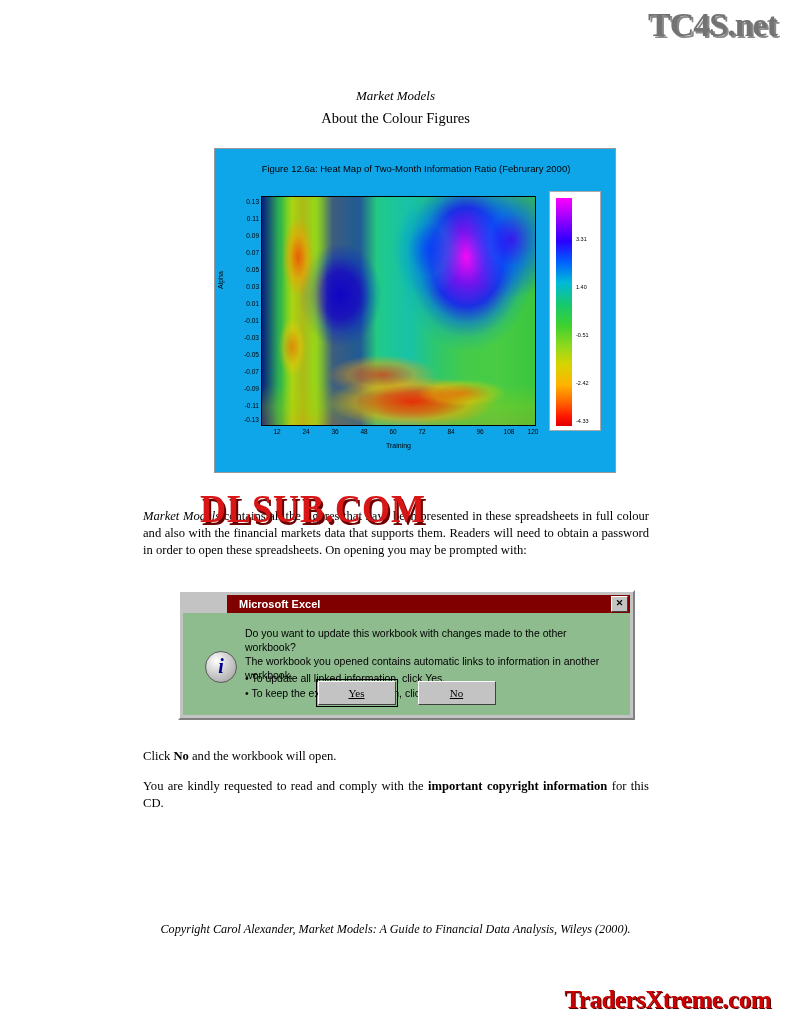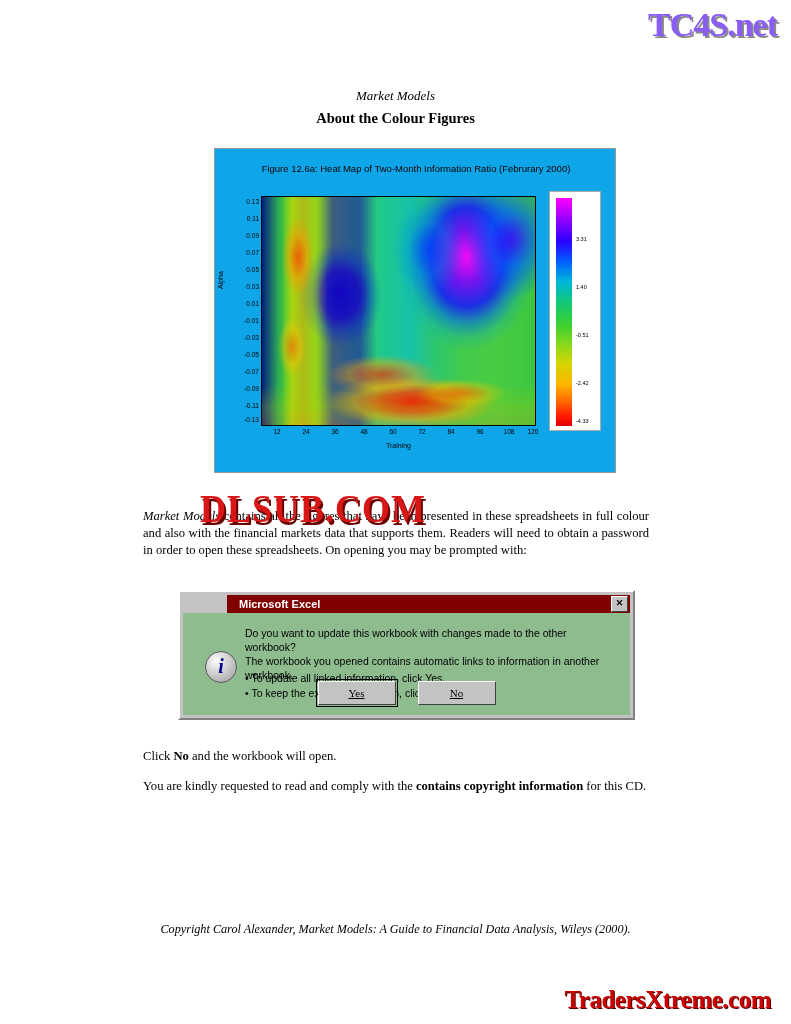--- a/index.html
+++ b/index.html
@@ -18,21 +18,21 @@
 
   
   .wm-top {
     position: absolute;
     top: 6px;
     right: 14px;
     font-family: "Liberation Serif", serif;
     font-weight: bold;
     font-size: 34px;
     letter-spacing: -1px;
-    color: #8b5cf6;
+    color: #737373;
     text-shadow: 2px 2px 0 #8a8a8a;
   }
   .wm-bottom {
     position: absolute;
     bottom: 10px;
     right: 20px;
     font-family: "Liberation Serif", serif;
     font-weight: bold;
     font-size: 25px;
     color: #cc0000;
@@ -61,21 +61,21 @@
     text-align: center;
     font-style: italic;
     font-size: 13px;
   }
   .doc-title {
     position: absolute;
     top: 110px;
     left: 0;
     width: 791px;
     text-align: center;
-    font-weight: bold;
+    font-weight: normal;
     font-size: 14.5px;
   }
 
   
   .figure-box {
     position: absolute;
     left: 214px;
     top: 148px;
     width: 402px;
     height: 325px;
@@ -470,17 +470,17 @@
         </div>
     </div>
   </div>
 </div>
 
 <div class="para p2">
   <span>Click </span><b>No</b><span> and the workbook will open.</span>
 </div>
 
 <div class="para p3">
-  <span>You are kindly requested to read and comply with the </span><b>contains copyright information</b><span> for this CD.</span>
+  <span>You are kindly requested to read and comply with the </span><b>important copyright information</b><span> for this CD.</span>
 </div>
 
 <div class="footer-copy">Copyright Carol Alexander, Market Models: A Guide to Financial Data Analysis, Wileys (2000).</div>
 <div class="wm-bottom">TradersXtreme.com</div>
 
 </body></html>

